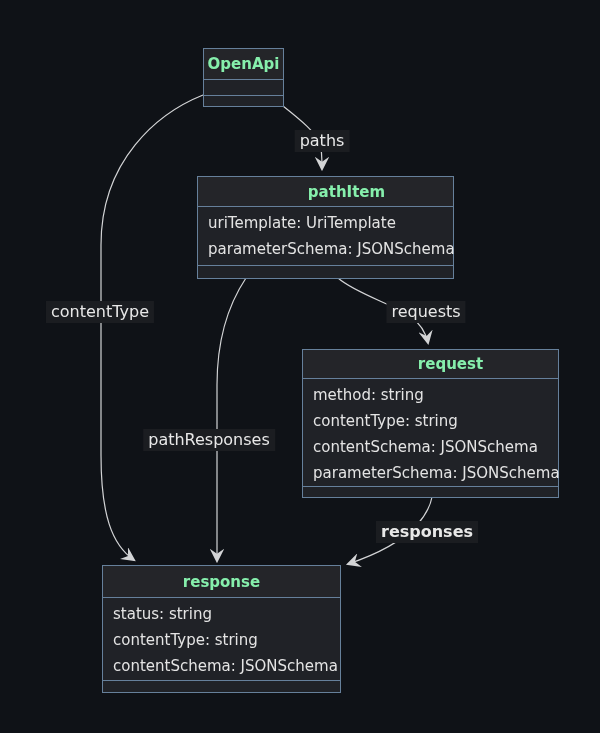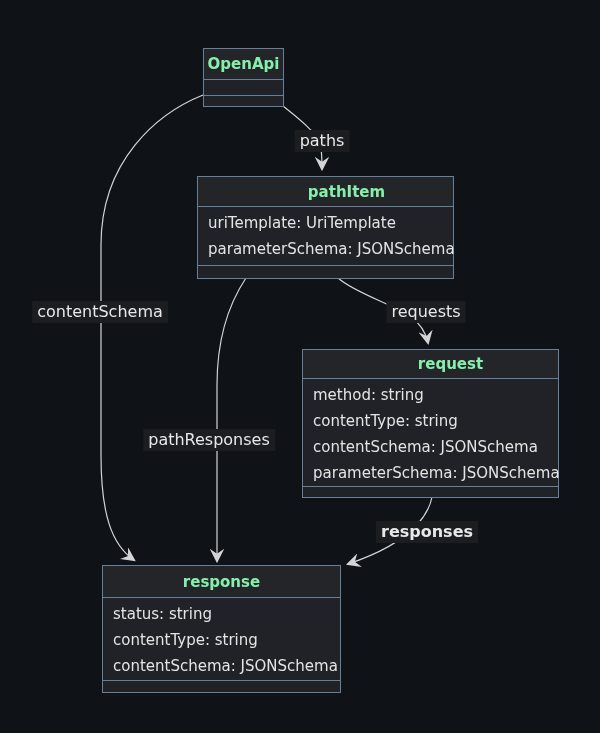--- a/index.html
+++ b/index.html
@@ -109,18 +109,18 @@
     <div class="class-title" style="height:31px;">response</div>
     <div class="class-attrs">
       <div class="attr-row">status: string</div>
       <div class="attr-row">contentType: string</div>
       <div class="attr-row">contentSchema: JSONSchema</div>
     </div>
     <div class="class-strip" style="height:12px;"></div>
   </div>
 
   <div class="edge-label" style="left:322px;top:141px;">paths</div>
-  <div class="edge-label" style="left:100px;top:312px;">contentSchema</div>
+  <div class="edge-label" style="left:100px;top:312px;">contentType</div>
   <div class="edge-label" style="left:426px;top:312px;">requests</div>
   <div class="edge-label" style="left:209px;top:440px;">pathResponses</div>
   <div class="edge-label" style="left:427px;top:532px;font-weight:bold;">responses</div>
 
 </div>
 
 </body></html>

